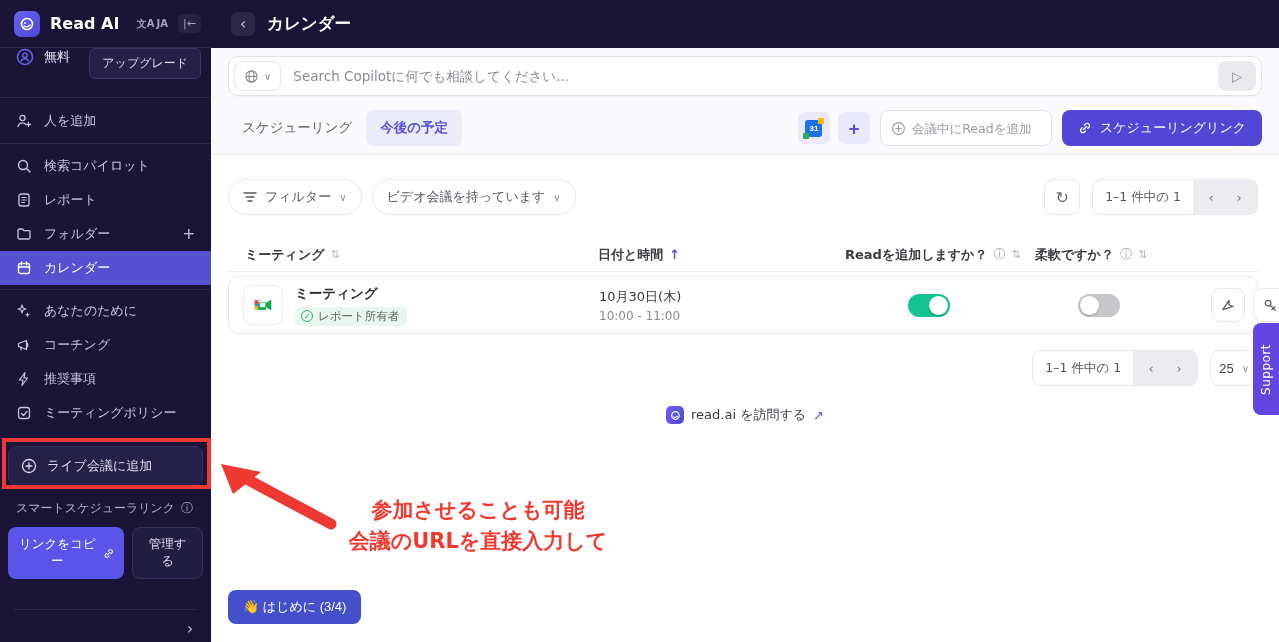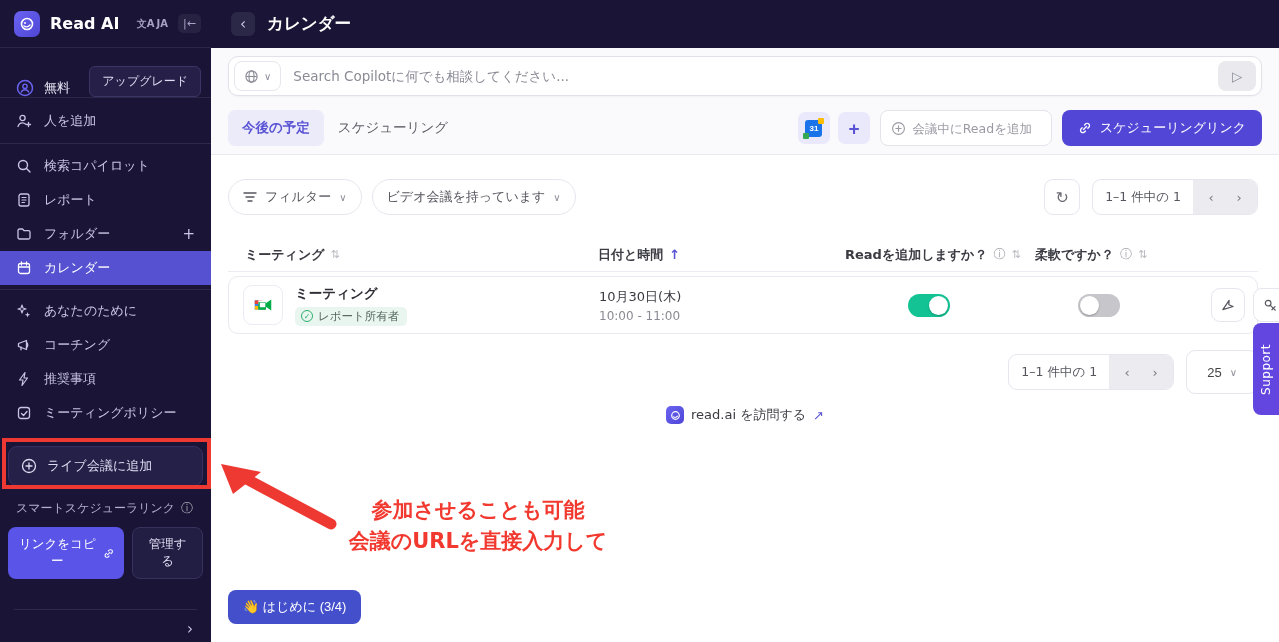--- a/index.html
+++ b/index.html
@@ -7,21 +7,21 @@
   #app { position:relative; width:1279px; height:642px; background:#fff; overflow:hidden; }
 
   
   .sidebar { position:absolute; left:0; top:0; width:211px; height:642px; background:#1a1537; color:#c9c5e3; display:flex; flex-direction:column; }
   .s-top { height:48px; display:flex; align-items:center; gap:6px; padding:0 10px 0 14px; border-bottom:1px solid rgba(255,255,255,.08); }
   .logo-tile { width:26px; height:26px; border-radius:7px; background:linear-gradient(135deg,#6a63f0,#4f46d6); display:flex; align-items:center; justify-content:center; }
   .logo-tile svg { width:16px; height:16px; }
   .brand-name { color:#fff; font-weight:bold; font-size:16px; margin-left:4px; flex:1; }
   .lang-chip { display:flex; align-items:center; gap:2px; color:#a7a2c6; font-size:10px; font-weight:bold; padding:3px 4px; border-radius:5px; cursor:pointer; }
   .collapse-btn { color:#a7a2c6; font-size:11px; background:rgba(255,255,255,.06); border-radius:5px; padding:3px 5px; cursor:pointer; }
-  .s-plan { height:50px; display:flex; align-items:flex-end; gap:10px; padding:0 10px 0 16px; border-bottom:1px solid rgba(255,255,255,.08); }
+  .s-plan { height:50px; display:flex; align-items:flex-start; gap:10px; padding:0 10px 0 16px; border-bottom:1px solid rgba(255,255,255,.08); }
   .plan-label { font-size:13px; color:#e8e6f6; flex:1; }
   .upgrade-btn { font-size:12px; color:#dfdcf2; background:#262049; border:1px solid #3b3566; border-radius:6px; padding:6px 12px; cursor:pointer; }
   .s-items { padding-top:6px; }
   .s-item { display:flex; align-items:center; gap:12px; height:34px; padding:0 16px; font-size:13px; color:#c9c5e3; cursor:pointer; }
   .s-item .lbl { flex:1; white-space:nowrap; }
   .s-item.active { background:#5551d0; color:#fff; }
   .s-item .plus-mini { font-size:15px; color:#c9c5e3; }
   .sdiv { height:1px; background:rgba(255,255,255,.09); margin:5px 0; }
   .sdiv2 { height:1px; background:rgba(255,255,255,.09); margin:4px 0; }
   .live-item { margin:16px 8px 0 8px; height:40px; display:flex; align-items:center; gap:10px; padding:0 12px; background:#242048; border:1px solid #353063; border-radius:9px; font-size:13px; color:#dedbf0; cursor:pointer; }
@@ -51,21 +51,21 @@
   .tabs-row { position:absolute; top:62px; left:17px; right:17px; height:36px; display:flex; align-items:center; }
   .tab { font-size:13.5px; padding:9px 14px; border-radius:7px; color:#5c5c66; cursor:pointer; }
   .tab.active { background:#ecebfa; color:#5a54d4; font-weight:bold; }
   .tabs-spacer { flex:1; }
   .sq-btn { width:32px; height:32px; border-radius:7px; background:#eae9fb; border:none; display:flex; align-items:center; justify-content:center; cursor:pointer; margin-left:8px; }
   .sq-btn .plus { color:#5a54d4; font-size:19px; font-weight:bold; line-height:1; }
   .gcal-tile { width:17px; height:17px; background:#1a73e8; border-radius:3px; color:#fff; font-size:8px; font-weight:bold; display:flex; align-items:center; justify-content:center; position:relative; }
   .gcal-tile i { position:absolute; left:-2px; bottom:-2px; width:6px; height:6px; background:#34a853; border-radius:1px; }
   .gcal-tile b { position:absolute; right:-2px; top:-2px; width:6px; height:6px; background:#fbbc04; border-radius:1px; }
   .read-add-wrap { height:36px; width:172px; border:1px solid #e3e3ec; border-radius:8px; background:#fff; display:flex; align-items:center; gap:6px; padding:0 10px; margin-left:10px; }
-  .read-add-wrap input { border:none; outline:none; width:120px; font-size:12.5px; color:#555; background:transparent; font-family:inherit;text-align:right; }
+  .read-add-wrap input { border:none; outline:none; width:120px; font-size:12.5px; color:#555; background:transparent; font-family:inherit; }
   .read-add-wrap input::placeholder { color:#9a9aa4; }
   .sched-btn { height:36px; margin-left:10px; background:#5246d6; color:#fff; border:none; border-radius:8px; font-size:13px; padding:0 16px; display:flex; align-items:center; gap:8px; cursor:pointer; }
 
   .filter-row { position:absolute; top:130px; left:17px; right:21px; height:38px; display:flex; align-items:center; }
   .pill-btn { height:36px; border:1px solid #e6e6ee; background:#fff; border-radius:18px; display:flex; align-items:center; gap:8px; padding:0 14px; font-size:13px; color:#55555e; cursor:pointer; margin-right:10px; }
   .chev { font-size:10px; color:#8d8d99; }
   .filter-spacer { flex:1; }
   .refresh-btn { width:36px; height:36px; border:1px solid #e6e6ee; background:#fff; border-radius:9px; color:#6b6b75; font-size:16px; display:flex; align-items:center; justify-content:center; cursor:pointer; margin-right:12px; }
   .pager { height:36px; border:1px solid #e6e6ee; border-radius:9px; overflow:hidden; display:flex; align-items:stretch; background:#fff; }
   .pager .range { display:flex; align-items:center; padding:0 12px; font-size:12.5px; color:#55555e; white-space:nowrap; }
@@ -90,21 +90,21 @@
   .toggle { width:42px; height:23px; border-radius:12px; position:relative; cursor:pointer; }
   .toggle .knob { position:absolute; top:2px; width:19px; height:19px; background:#fff; border-radius:50%; box-shadow:0 1px 2px rgba(0,0,0,.25); }
   .toggle.on { background:#14c394; } .toggle.on .knob { right:2px; }
   .toggle.off { background:#c6c6cb; } .toggle.off .knob { left:2px; }
   .tog-wrap-read { padding-left:62px; }
   .tog-wrap-flex { padding-left:42px; }
   .row-actions { display:flex; gap:8px; justify-content:flex-end; padding-right:14px; }
   .act-btn { width:34px; height:34px; border:1px solid #e6e6ee; background:#fff; border-radius:9px; display:flex; align-items:center; justify-content:center; cursor:pointer; color:#55555e; }
 
   .bottom-pager-row { position:absolute; top:302px; right:21px; display:flex; gap:12px; align-items:center; }
-  .pagesize-btn { height:44px; border:1px solid #e6e6ee; background:#fff; border-radius:9px; display:flex; align-items:center; gap:8px; padding:0 20px; font-size:13px; color:#444; cursor:pointer; }
+  .pagesize-btn { height:36px; border:1px solid #e6e6ee; background:#fff; border-radius:9px; display:flex; align-items:center; gap:8px; padding:0 8px; font-size:13px; color:#444; cursor:pointer; }
 
   .visit-row { position:absolute; top:358px; left:0; right:0; display:flex; justify-content:center; align-items:center; gap:7px; }
   .read-mini { width:18px; height:18px; border-radius:5px; background:linear-gradient(135deg,#6a63f0,#4f46d6); display:flex; align-items:center; justify-content:center; }
   .read-mini svg { width:11px; height:11px; }
   .visit-text { font-size:13px; color:#3a3a42; cursor:pointer; }
   .visit-arrow { color:#5a54d4; font-size:13px; }
 
   .gs-btn { position:absolute; left:17px; top:542px; height:34px; background:#4450cb; color:#fff; border:none; border-radius:8px; font-size:13px; padding:0 15px; display:flex; align-items:center; cursor:pointer; }
 
   .support-tab { position:absolute; right:0; top:275px; width:26px; height:92px; background:#6246df; border-radius:8px 0 0 8px; display:flex; align-items:center; justify-content:center; cursor:pointer; }
@@ -262,22 +262,22 @@
           </svg>
         <span class="chev">∨</span>
       </div>
       <input class="copilot-input" type="text" placeholder="Search Copilotに何でも相談してください..." style="">
       <button class="send-btn">
         <span>▷</span>
       </button>
     </div>
 
     <div class="tabs-row">
+      <div class="tab">スケジューリング</div>
       <div class="tab active">今後の予定</div>
-      <div class="tab">スケジューリング</div>
       <div class="tabs-spacer"></div>
       <button class="sq-btn">
         <span class="gcal-tile">
             <i></i>
             <b></b>
             <span>31</span>
           </span>
       </button>
       <button class="sq-btn">
         <span class="plus">+</span>

